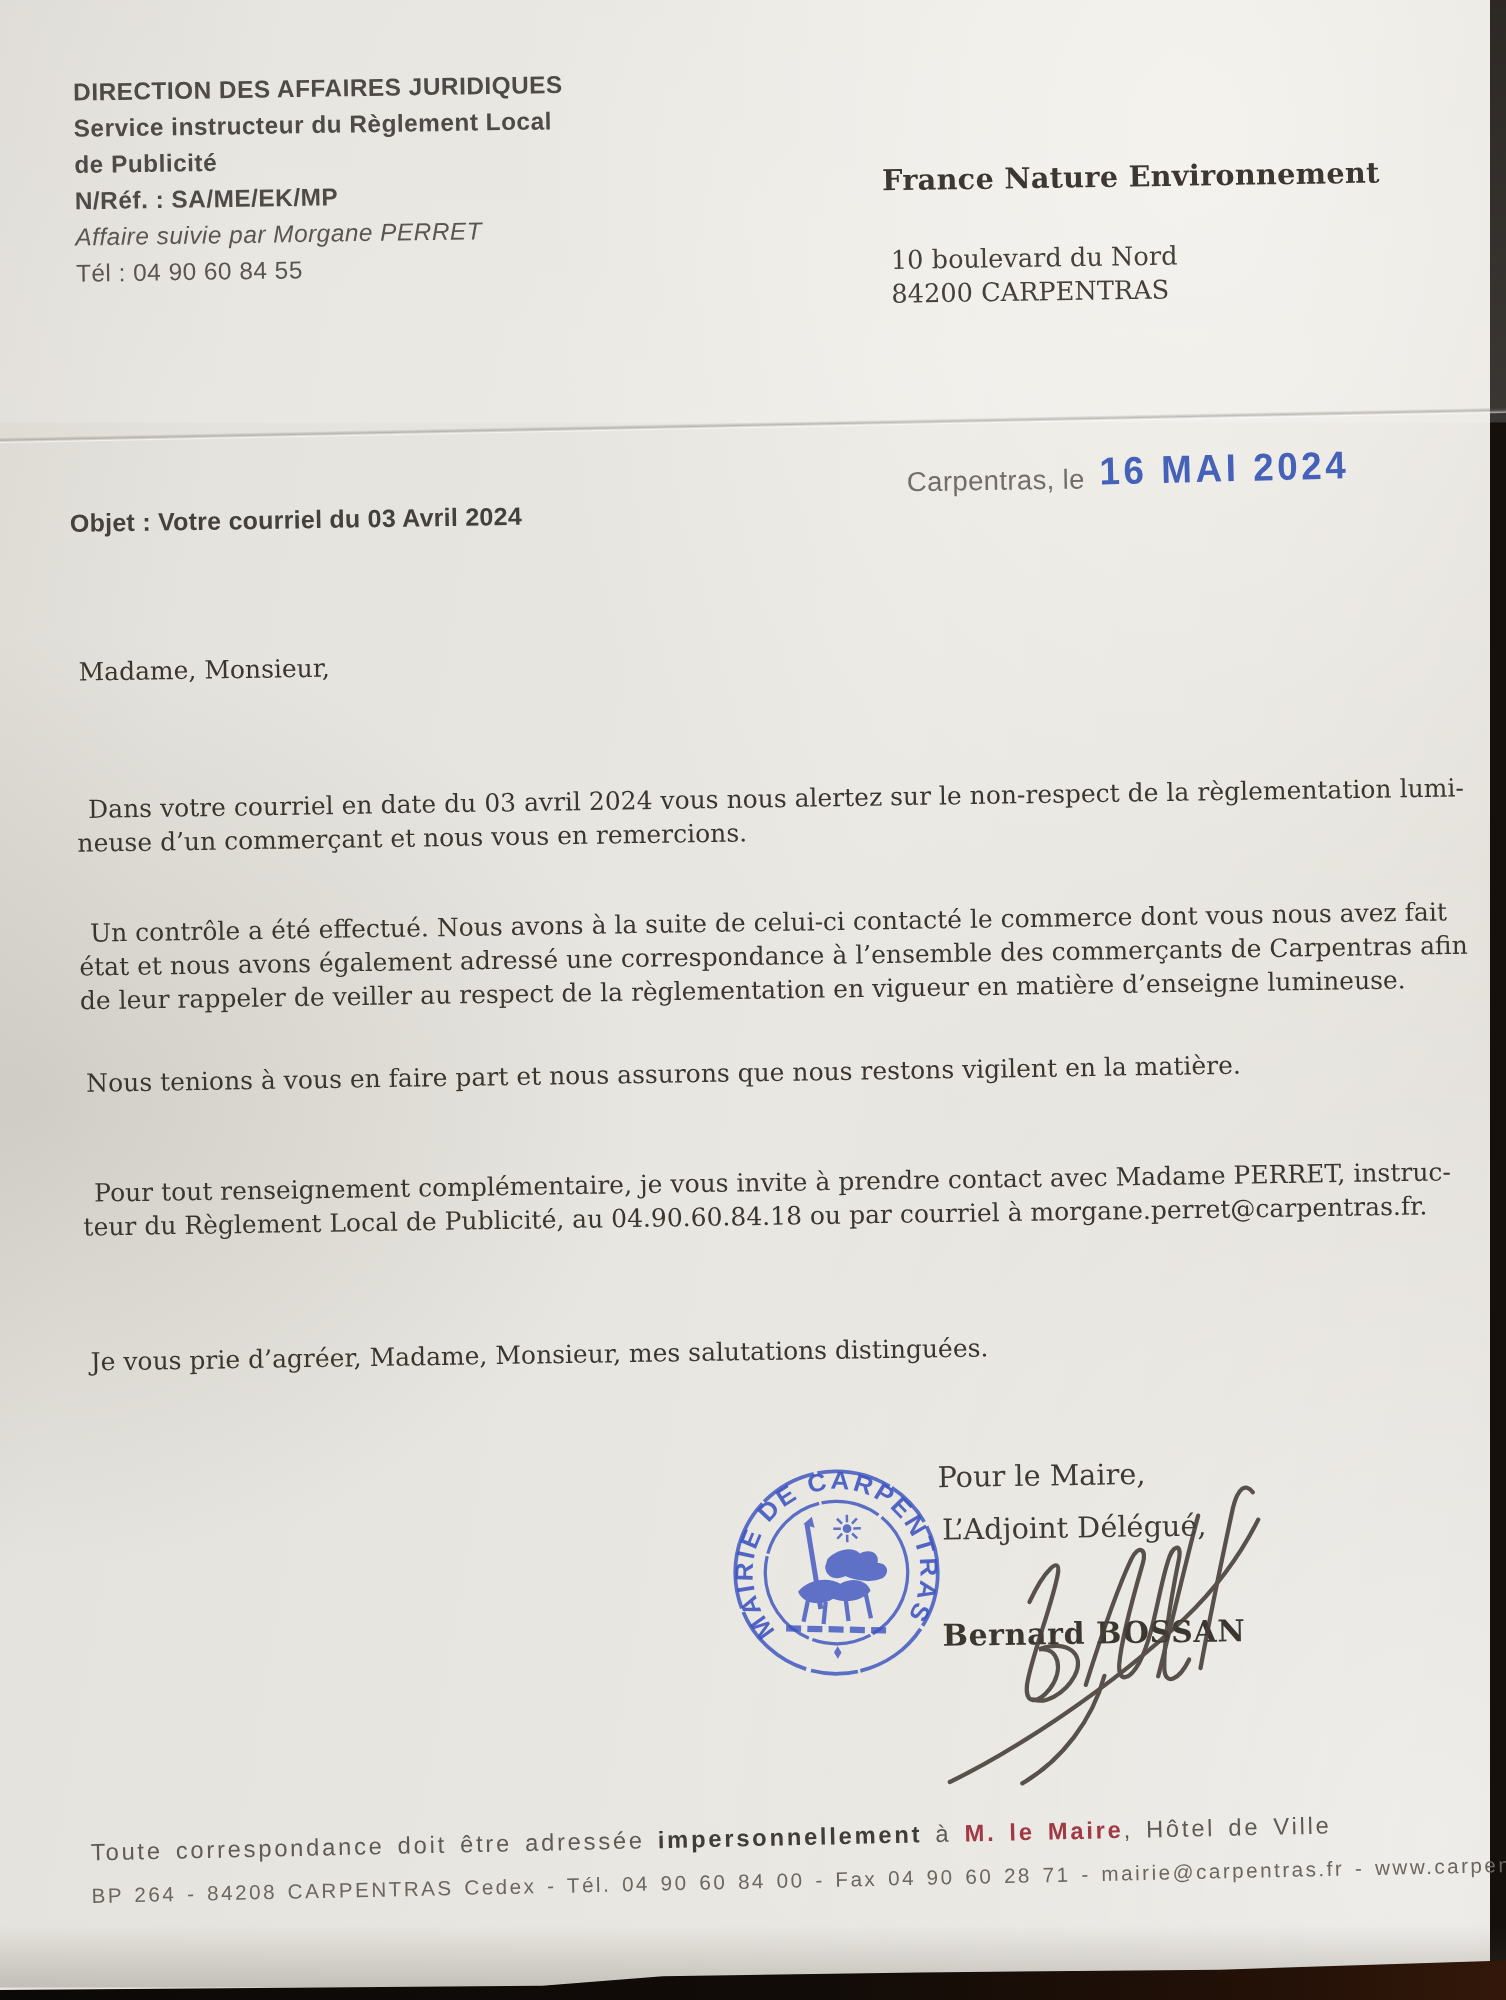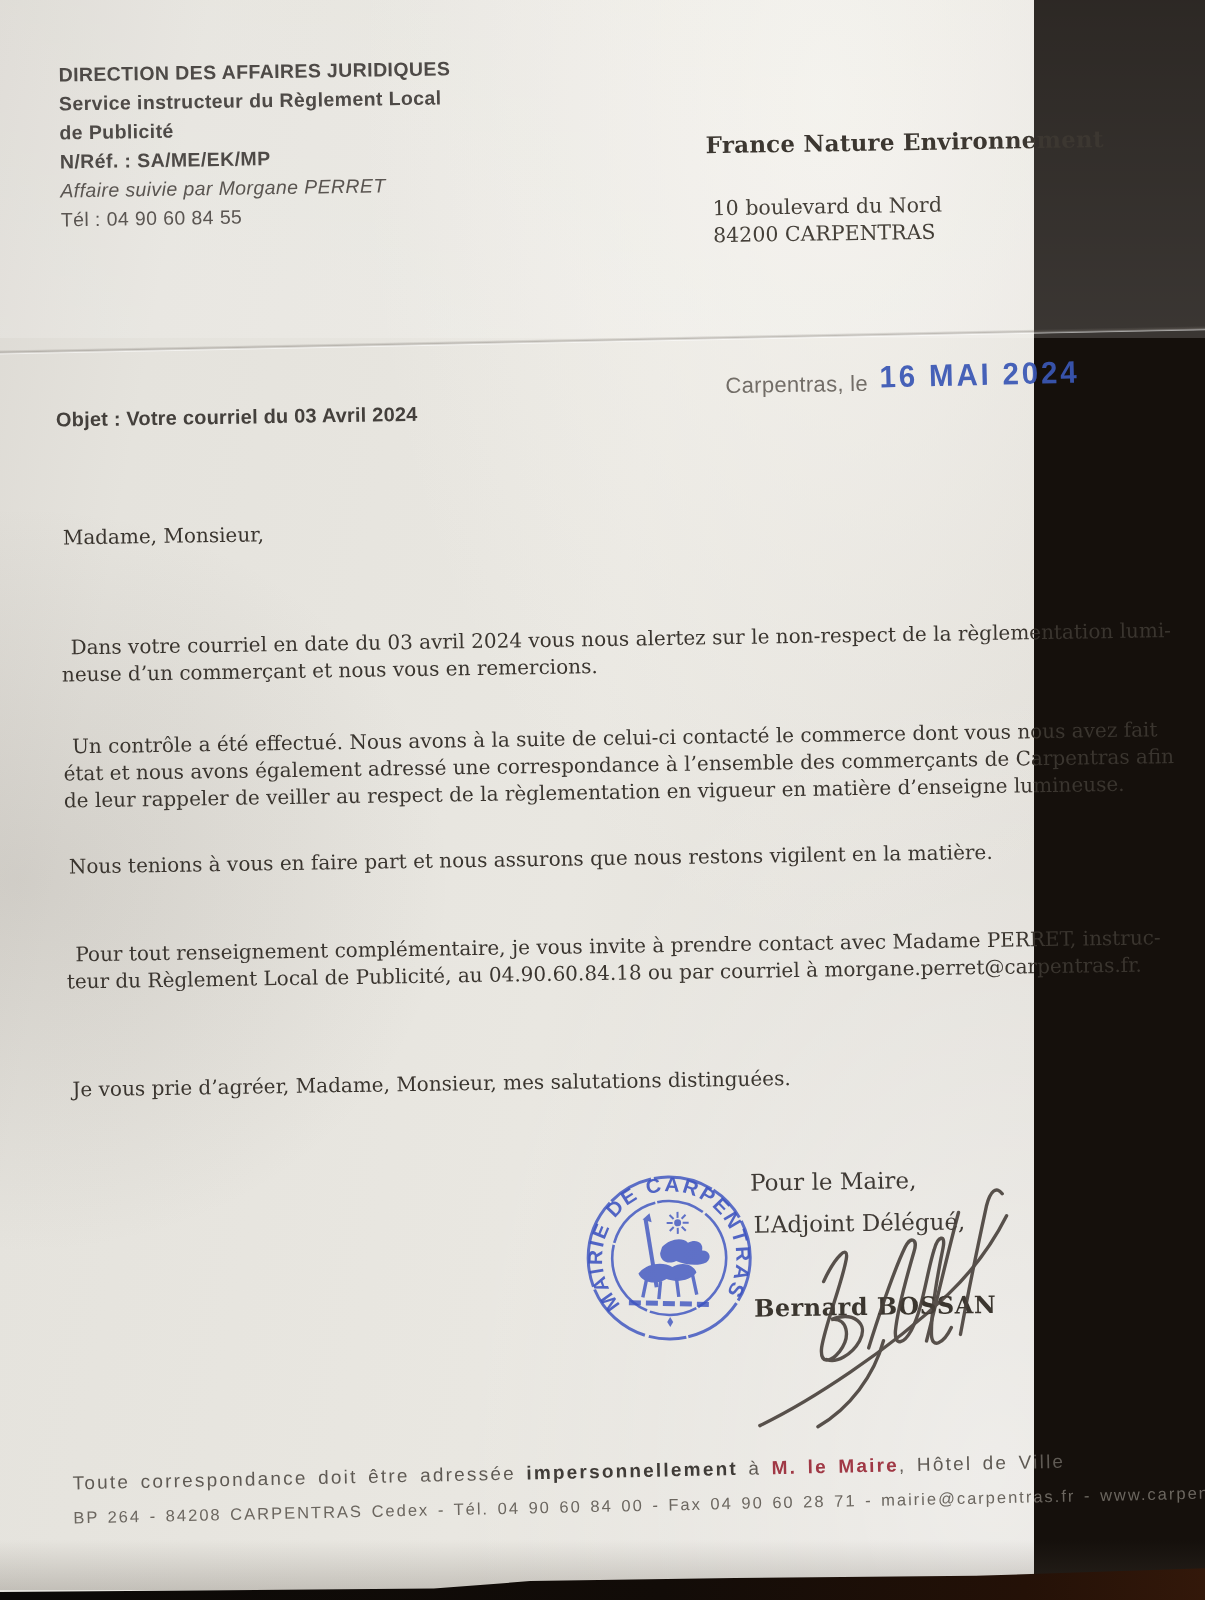--- a/index.html
+++ b/index.html
@@ -2,21 +2,21 @@
 <html><head>
 <meta charset="utf-8">
 <style>
   html,body{margin:0;padding:0;}
   body{
     width:1205px;height:1600px;position:relative;overflow:hidden;
     background:#15100c;
     font-family:"Liberation Sans", sans-serif;
   }
   #paper{
-    position:absolute;left:0;top:0;width:1034px;height:1600px;
+    position:absolute;left:0;top:0;width:1192px;height:1600px;
     background:
       radial-gradient(ellipse at 80% 6%, rgba(244,242,237,.9) 0%, rgba(244,242,237,0) 40%),
       radial-gradient(ellipse at 96% 92%, rgba(255,255,255,.45) 0%, rgba(255,255,255,0) 38%),
       radial-gradient(ellipse at 2% 55%, rgba(120,112,104,.18) 0%, rgba(120,112,104,0) 30%),
       linear-gradient(100deg,#dcd9d3 0%, #e5e3dd 16%, #e9e7e1 55%, #e0ddd7 100%);
   }
   #content{
     position:absolute;left:0;top:0;width:1205px;height:1600px;
     transform:rotate(-0.9deg);transform-origin:50% 50%;
   }

